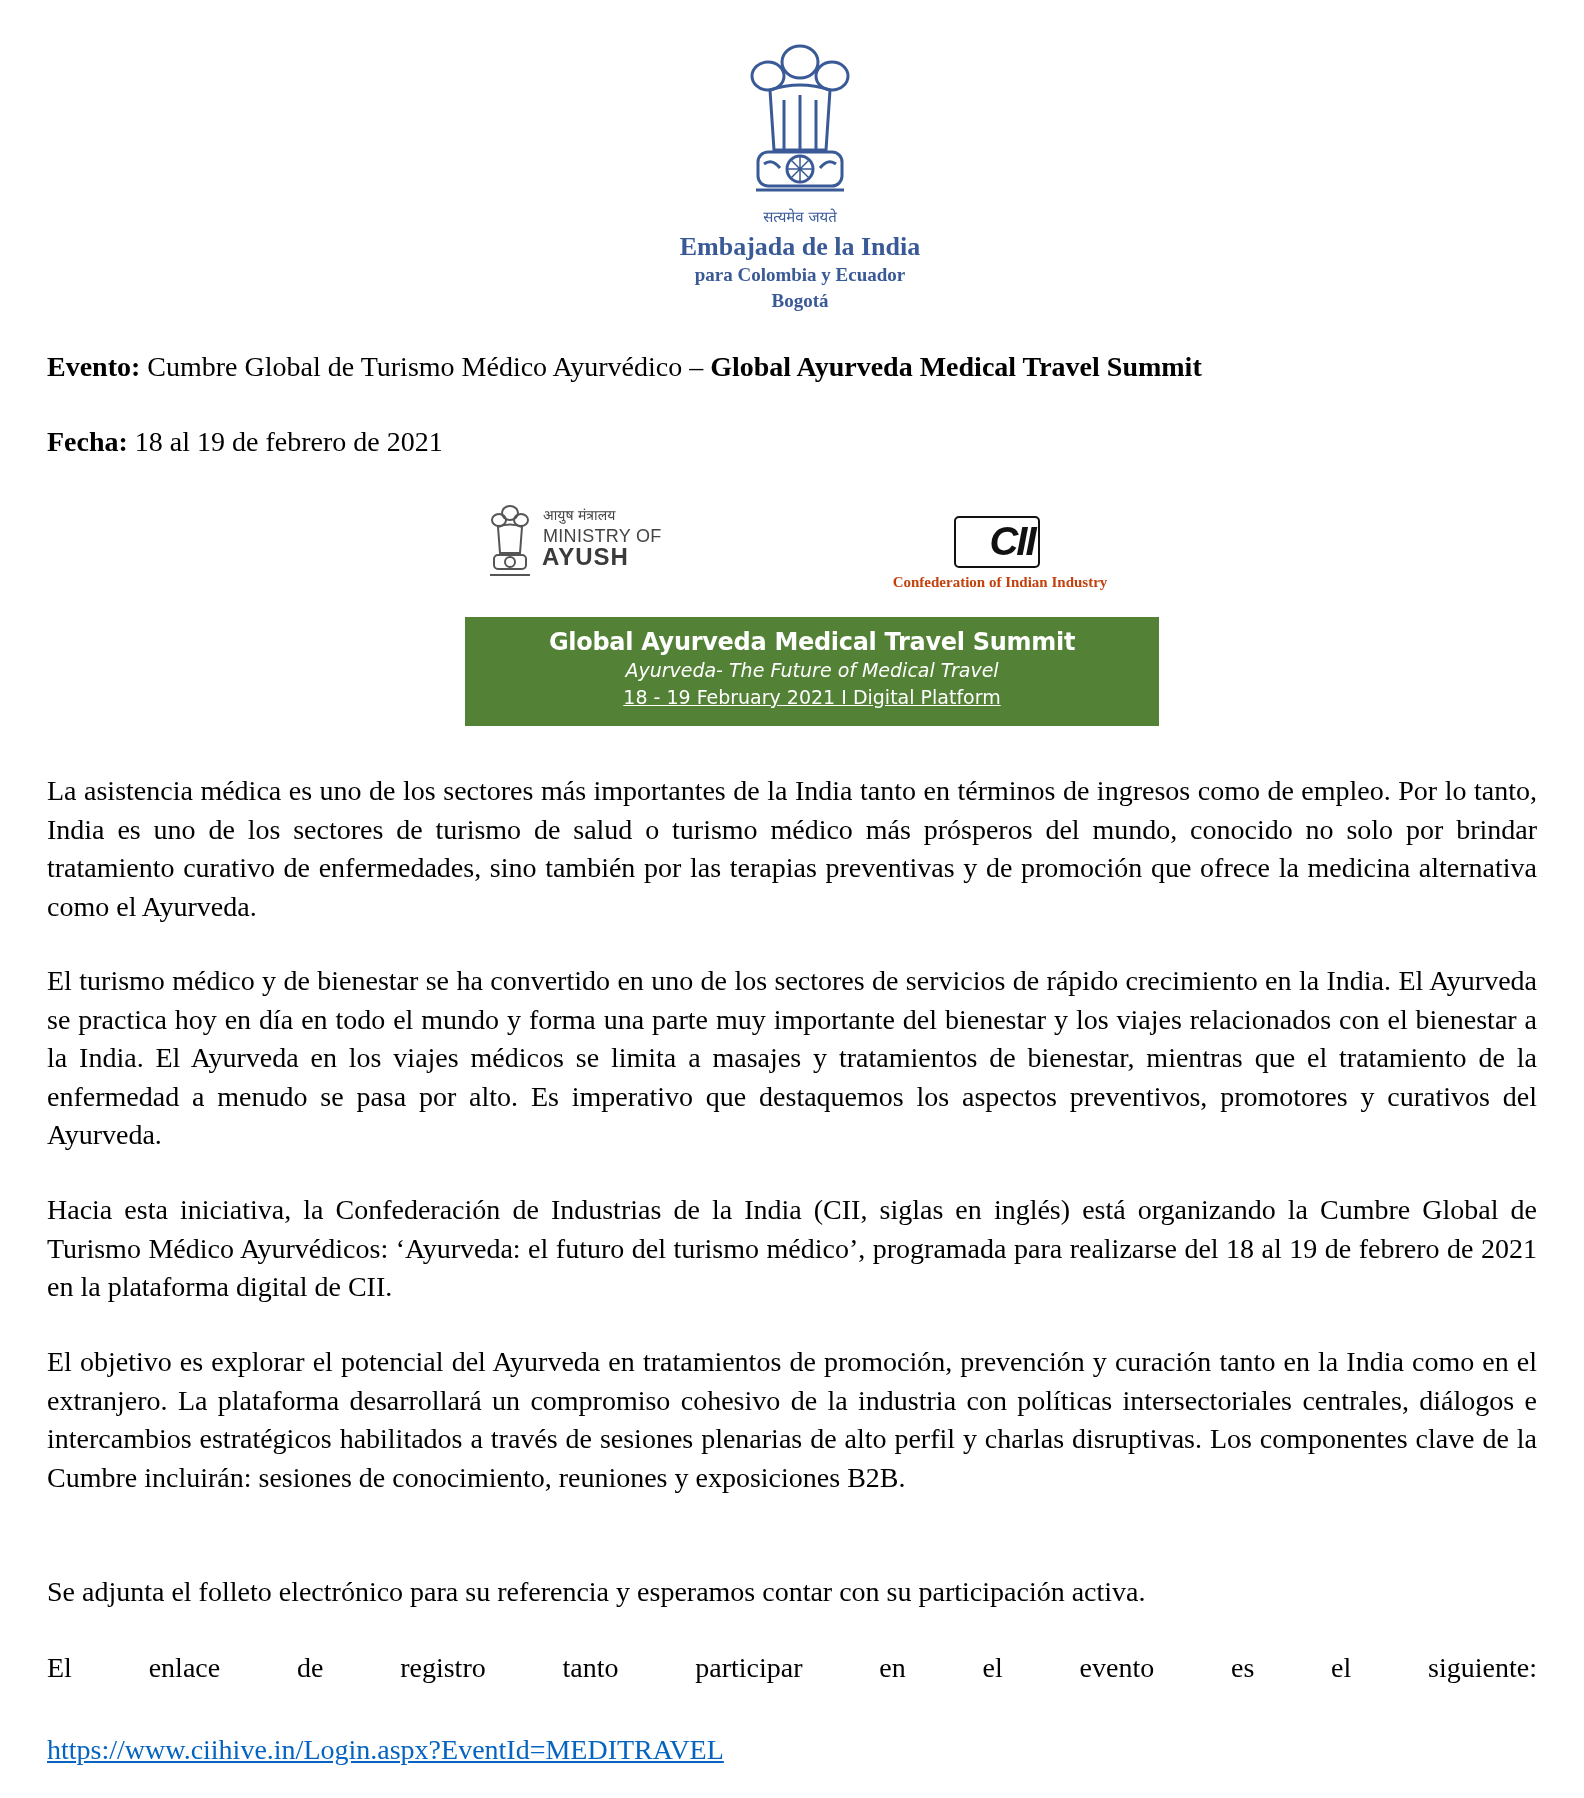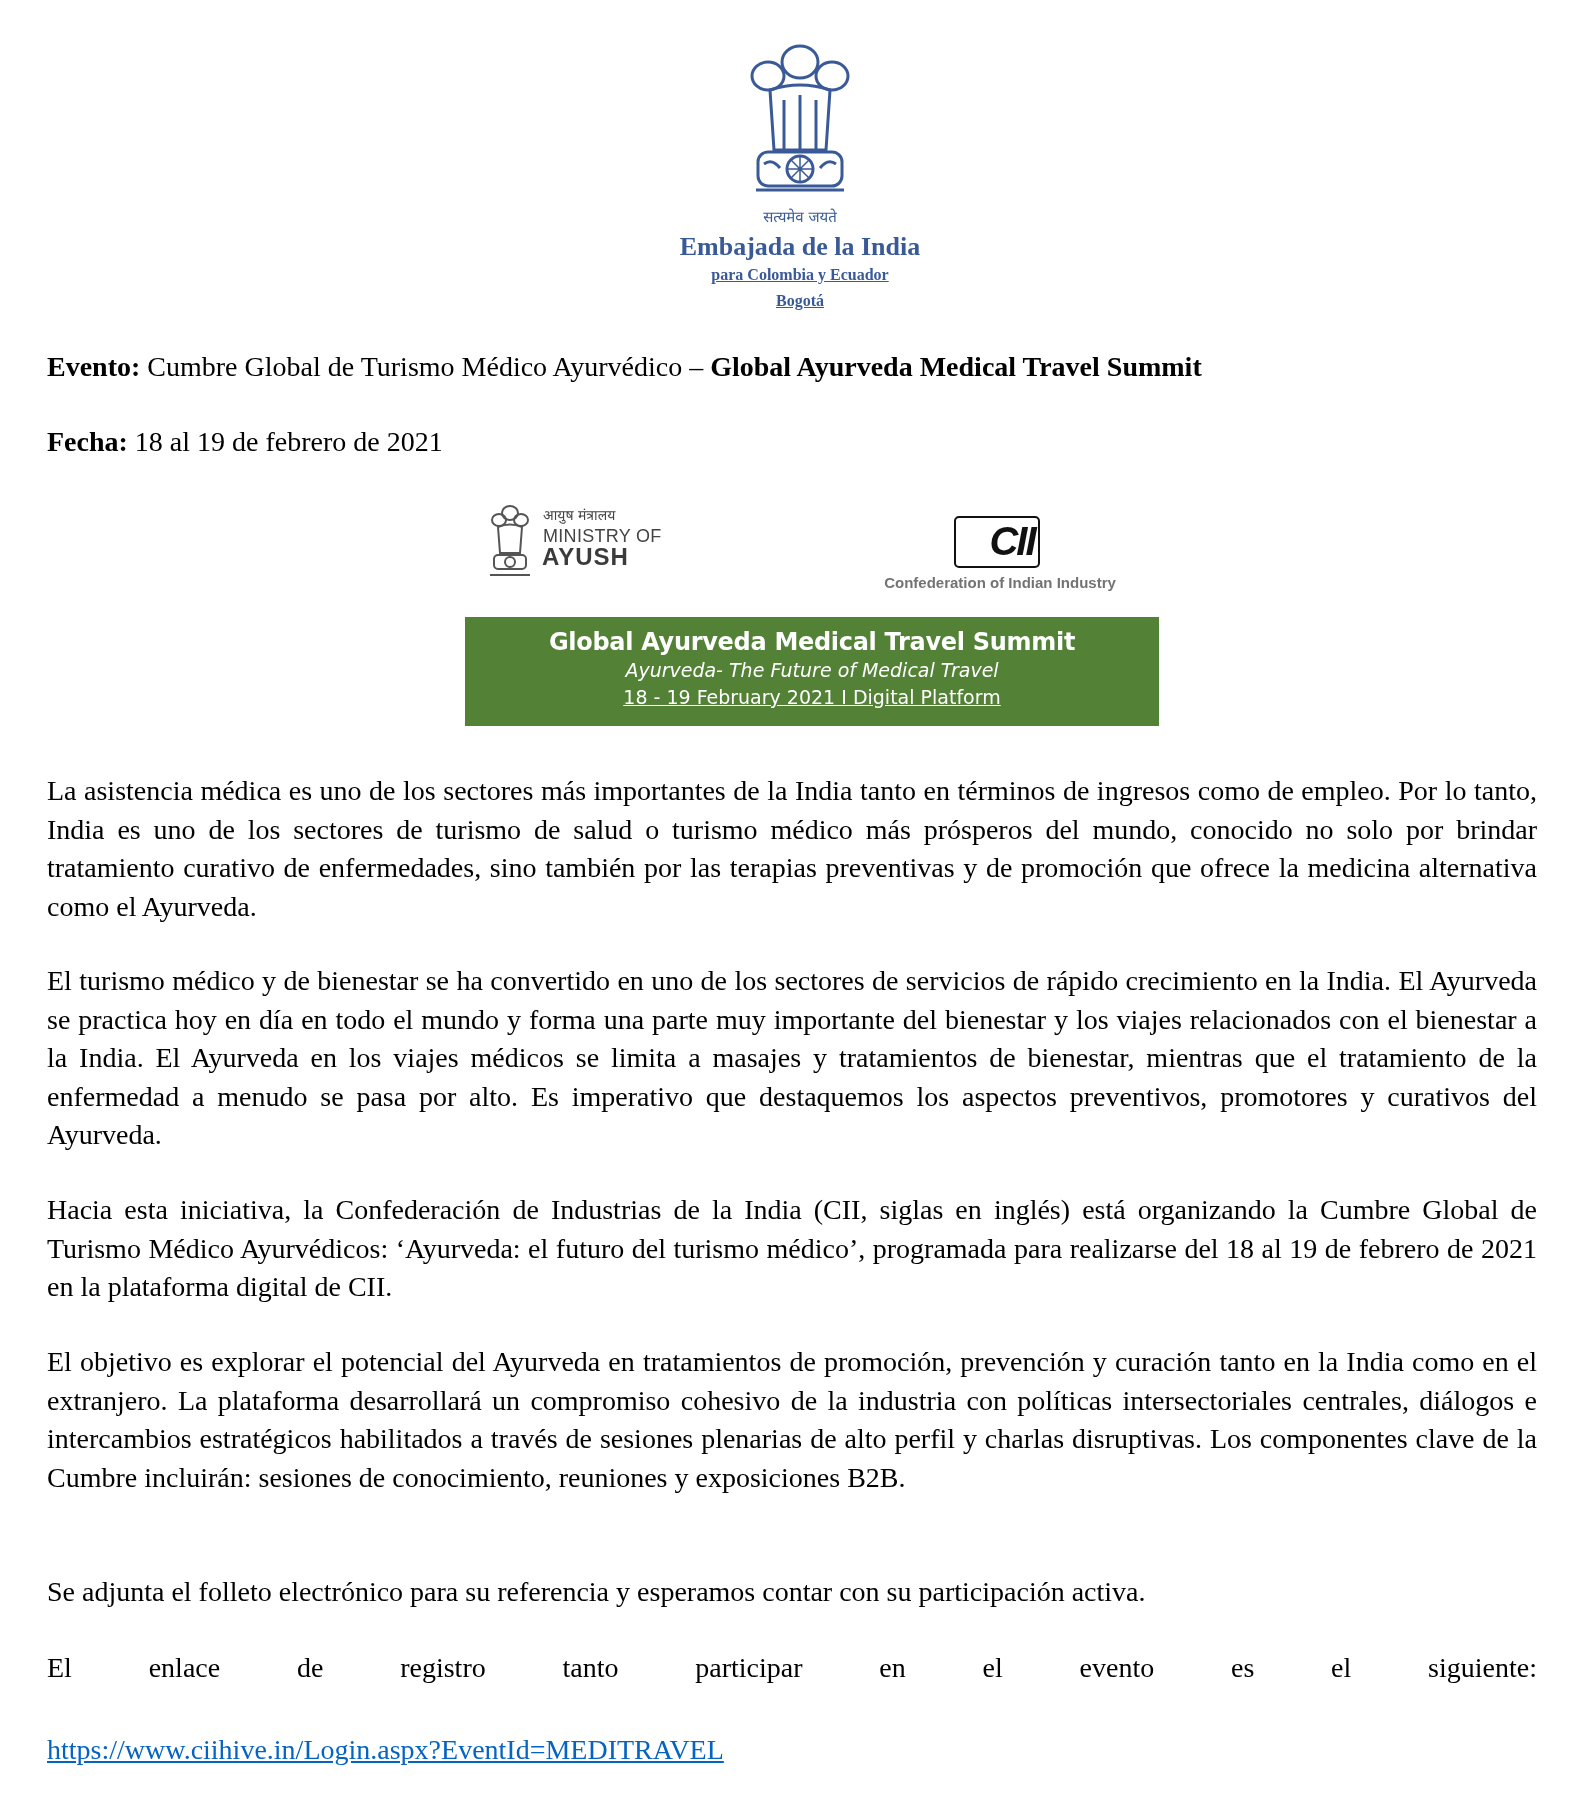--- a/index.html
+++ b/index.html
@@ -5,39 +5,39 @@
   html, body { margin: 0; padding: 0; background: #ffffff; }
   body { width: 1584px; height: 1798px; position: relative; overflow: hidden;
          font-family: "Liberation Serif", "DejaVu Serif", serif; color: #000; }
   .page { position: absolute; left: 0; top: 0; width: 1584px; height: 1798px; }
 
   
   .embassy { position: absolute; left: 600px; top: 40px; width: 400px; text-align: center; }
   .emblem { display: block; margin: 0 auto; width: 120px; height: 160px; }
   .motto { font-family: "DejaVu Sans", sans-serif; font-size: 15px; color: #3a5a97; margin-top: 6px; }
   .emb-name { font-weight: bold; font-size: 26px; color: #3a5a97; margin-top: 6px; line-height: 30px; }
-  .emb-sub { font-weight: bold; font-size: 16px; color: #3a5a97; line-height: 26px; text-decoration: underline; }
+  .emb-sub { font-weight: bold; font-size: 19px; color: #3a5a97; line-height: 26px; }
 
   
   .line { position: absolute; left: 47px; font-size: 28px; line-height: 34px; white-space: nowrap; }
   .line b { font-weight: bold; }
   #event-line { top: 350px; }
   #date-line { top: 425px; }
 
   
   .ayush { position: absolute; left: 488px; top: 503px; width: 170px; height: 80px; }
   .ayush-emblem { position: absolute; left: 0; top: 0; width: 44px; height: 78px; }
   .ayush-hindi { position: absolute; left: 55px; top: 2px; font-family: "DejaVu Sans", sans-serif; font-size: 14px; color: #444; white-space: nowrap; }
   .ayush-min { position: absolute; left: 55px; top: 23px; font-family: "Liberation Sans", sans-serif; font-size: 18px; color: #444; letter-spacing: 0.3px; white-space: nowrap; }
   .ayush-big { position: absolute; left: 54px; top: 40px; font-family: "Liberation Sans", sans-serif; font-weight: bold; font-size: 24px; color: #3b3b3b; letter-spacing: 1px; white-space: nowrap; }
 
   .cii { position: absolute; left: 860px; top: 514px; width: 280px; height: 80px; }
   .cii-box { position: absolute; left: 94px; top: 2px; width: 86px; height: 52px; border: 2.5px solid #111; border-radius: 5px; box-sizing: border-box;
              font-family: "Liberation Sans", sans-serif; font-weight: bold; font-style: italic; font-size: 40px; line-height: 46px; text-align: center; color: #111; letter-spacing: -2px; padding-left: 30px; }
-  .cii-text { position: absolute; left: 0; top: 60px; width: 280px; text-align: center; font-family: Liberation Sans, sans-serif; font-weight: bold; font-size: 15px; color: #737373; white-space: nowrap; }
+  .cii-text { position: absolute; left: 0; top: 60px; width: 280px; text-align: center; font-family: Liberation Serif, serif; font-weight: bold; font-size: 15px; color: #c2410c; white-space: nowrap; }
 
   
   .banner { position: absolute; left: 465px; top: 617px; width: 694px; height: 109px; background: #538135; color: #fff; text-align: center;
             font-family: "DejaVu Sans", "Liberation Sans", sans-serif; }
   .banner-title { font-weight: bold; font-size: 24px; margin-top: 10px; line-height: 30px; letter-spacing: -0.3px; }
   .banner-sub { font-style: italic; font-size: 19px; line-height: 26px; }
   .banner-date { font-size: 19px; line-height: 28px; text-decoration: underline; }
 
   
   .para { position: absolute; left: 47px; width: 1490px; font-size: 28px; line-height: 38.5px; text-align: justify; }

